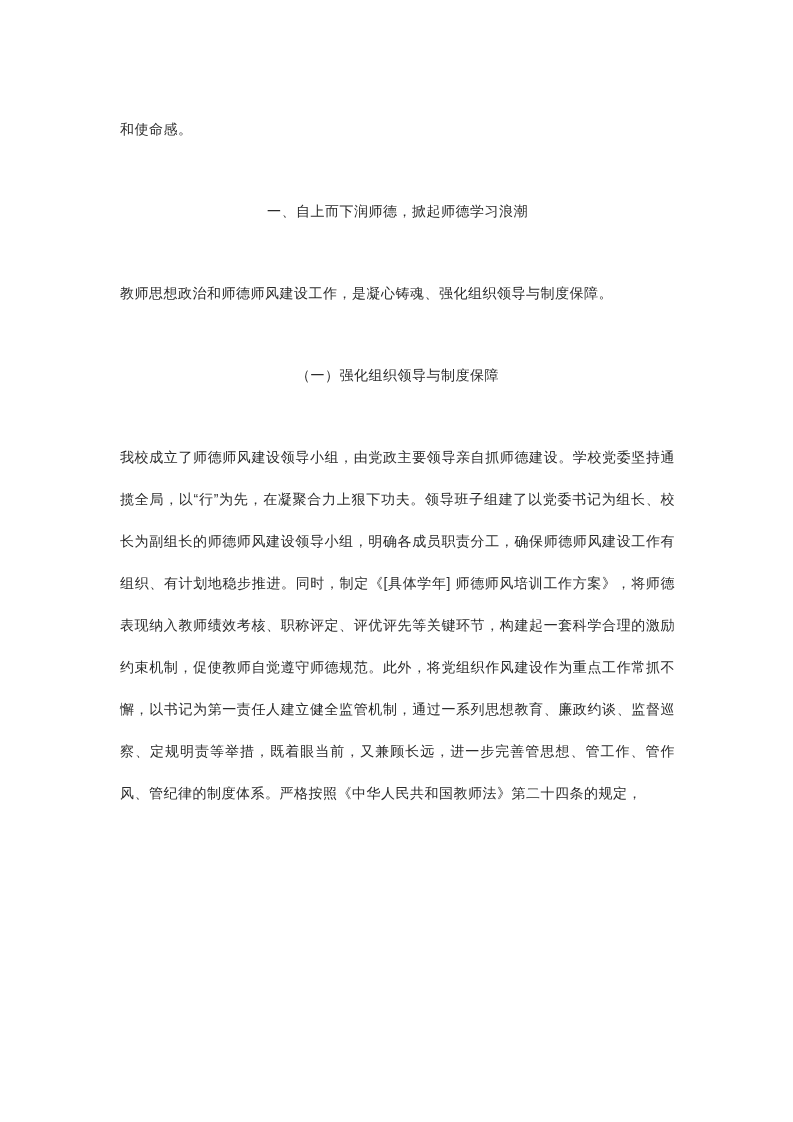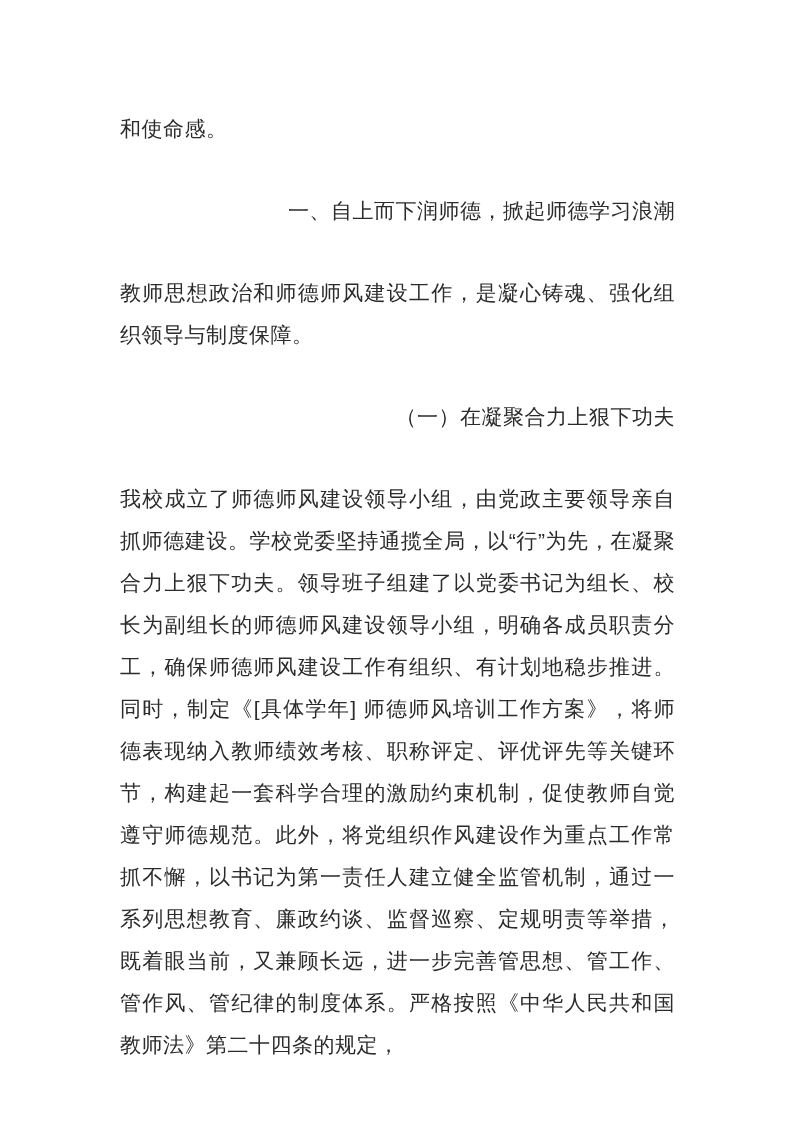--- a/index.html
+++ b/index.html
@@ -12,36 +12,36 @@
     width: 793px;
     height: 1122px;
     background: #ffffff;
     box-sizing: border-box;
     padding: 108px 118px 0 120px;
     overflow: hidden;
     font-family: "Liberation Sans", sans-serif;
   }
   .block {
     color: #2b2b2b;
-    font-size: 21px;
+    font-size: 14px;
     line-height: 42px;
     text-align: justify;
     margin: 0 0 40px 0;
     letter-spacing: 0.5px;
   }
   .heading {
-    text-align: right;
+    text-align: center;
   }
 </style>
 </head>
 <body>
 
 <div class="page">
   <p class="block">和使命感。</p>
 
   <p class="block heading">一、自上而下润师德，掀起师德学习浪潮</p>
 
   <p class="block">教师思想政治和师德师风建设工作，是凝心铸魂、强化组织领导与制度保障。</p>
 
-  <p class="block heading">（一）在凝聚合力上狠下功夫</p>
+  <p class="block heading">（一）强化组织领导与制度保障</p>
 
   <p class="block">我校成立了师德师风建设领导小组，由党政主要领导亲自抓师德建设。学校党委坚持通揽全局，以“行”为先，在凝聚合力上狠下功夫。领导班子组建了以党委书记为组长、校长为副组长的师德师风建设领导小组，明确各成员职责分工，确保师德师风建设工作有组织、有计划地稳步推进。同时，制定《[具体学年] 师德师风培训工作方案》，将师德表现纳入教师绩效考核、职称评定、评优评先等关键环节，构建起一套科学合理的激励约束机制，促使教师自觉遵守师德规范。此外，将党组织作风建设作为重点工作常抓不懈，以书记为第一责任人建立健全监管机制，通过一系列思想教育、廉政约谈、监督巡察、定规明责等举措，既着眼当前，又兼顾长远，进一步完善管思想、管工作、管作风、管纪律的制度体系。严格按照《中华人民共和国教师法》第二十四条的规定，</p>
 </div>
 
 </body></html>

